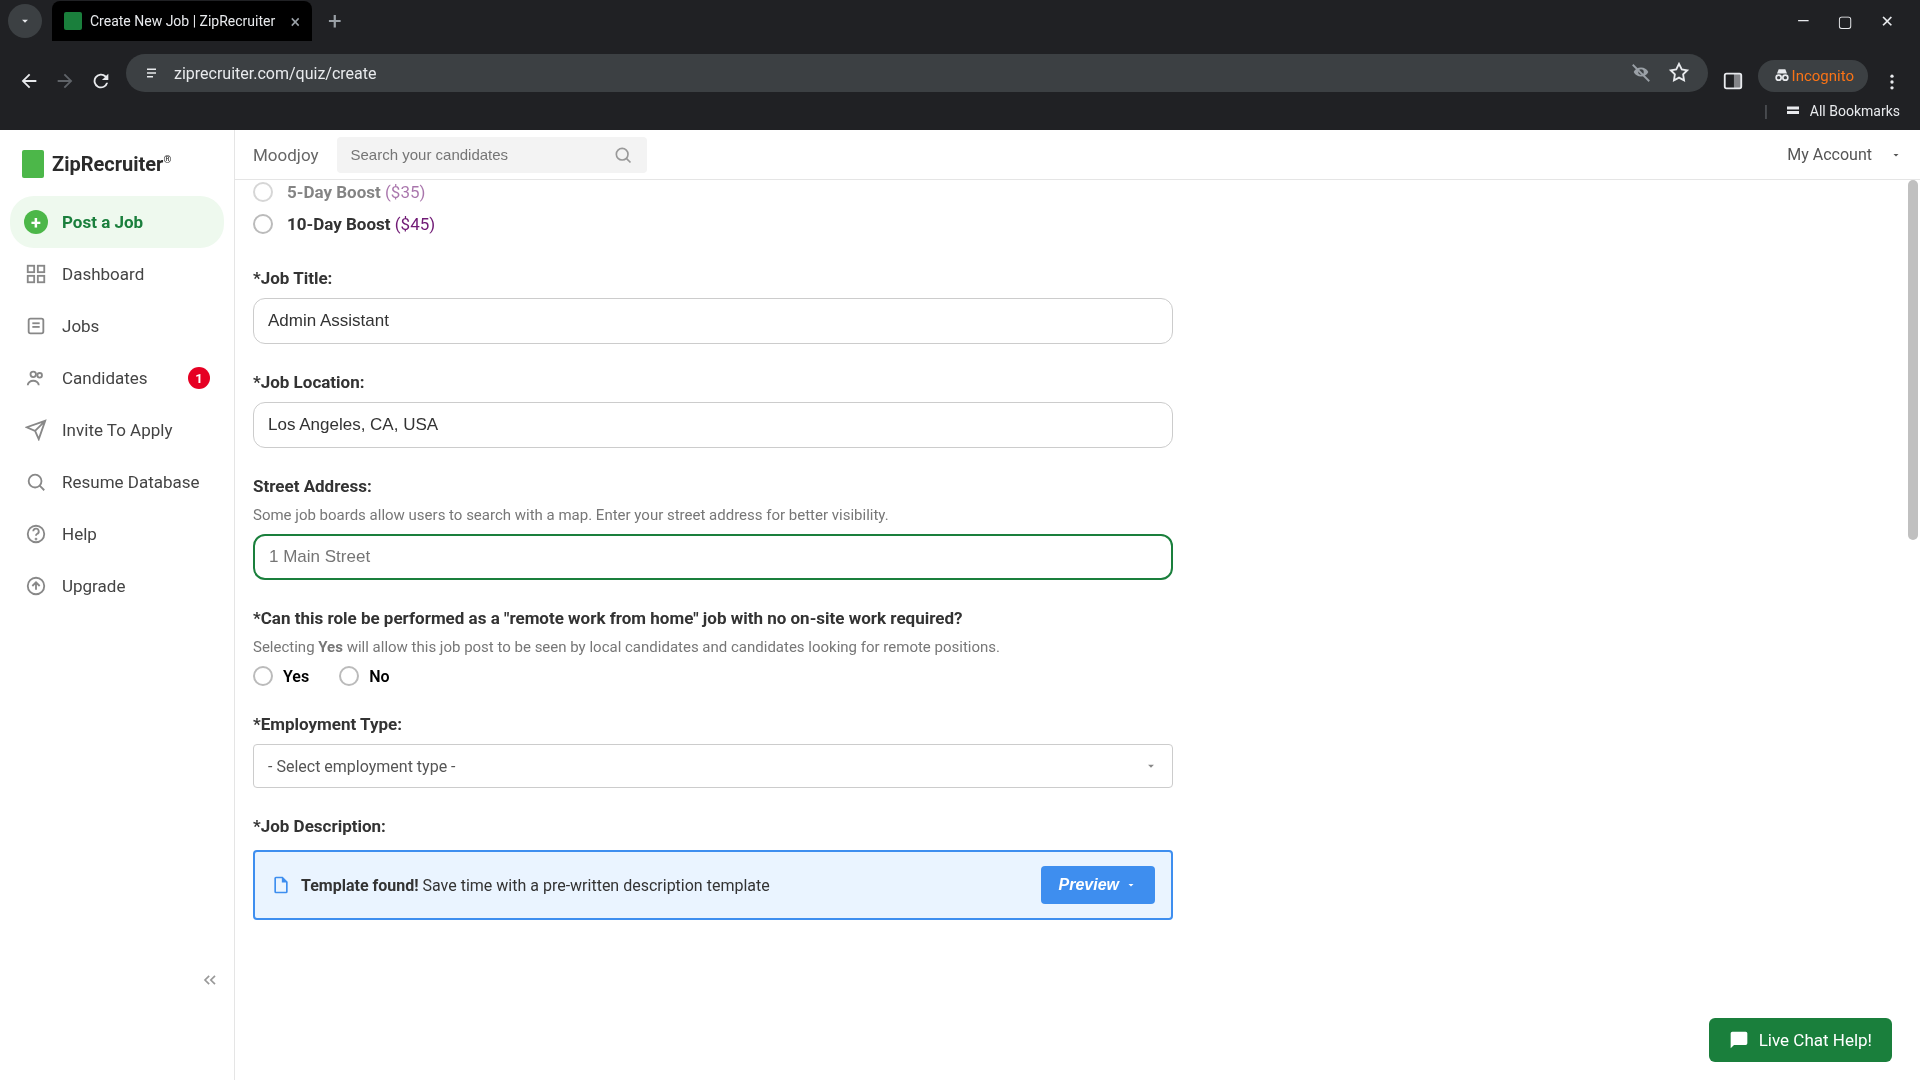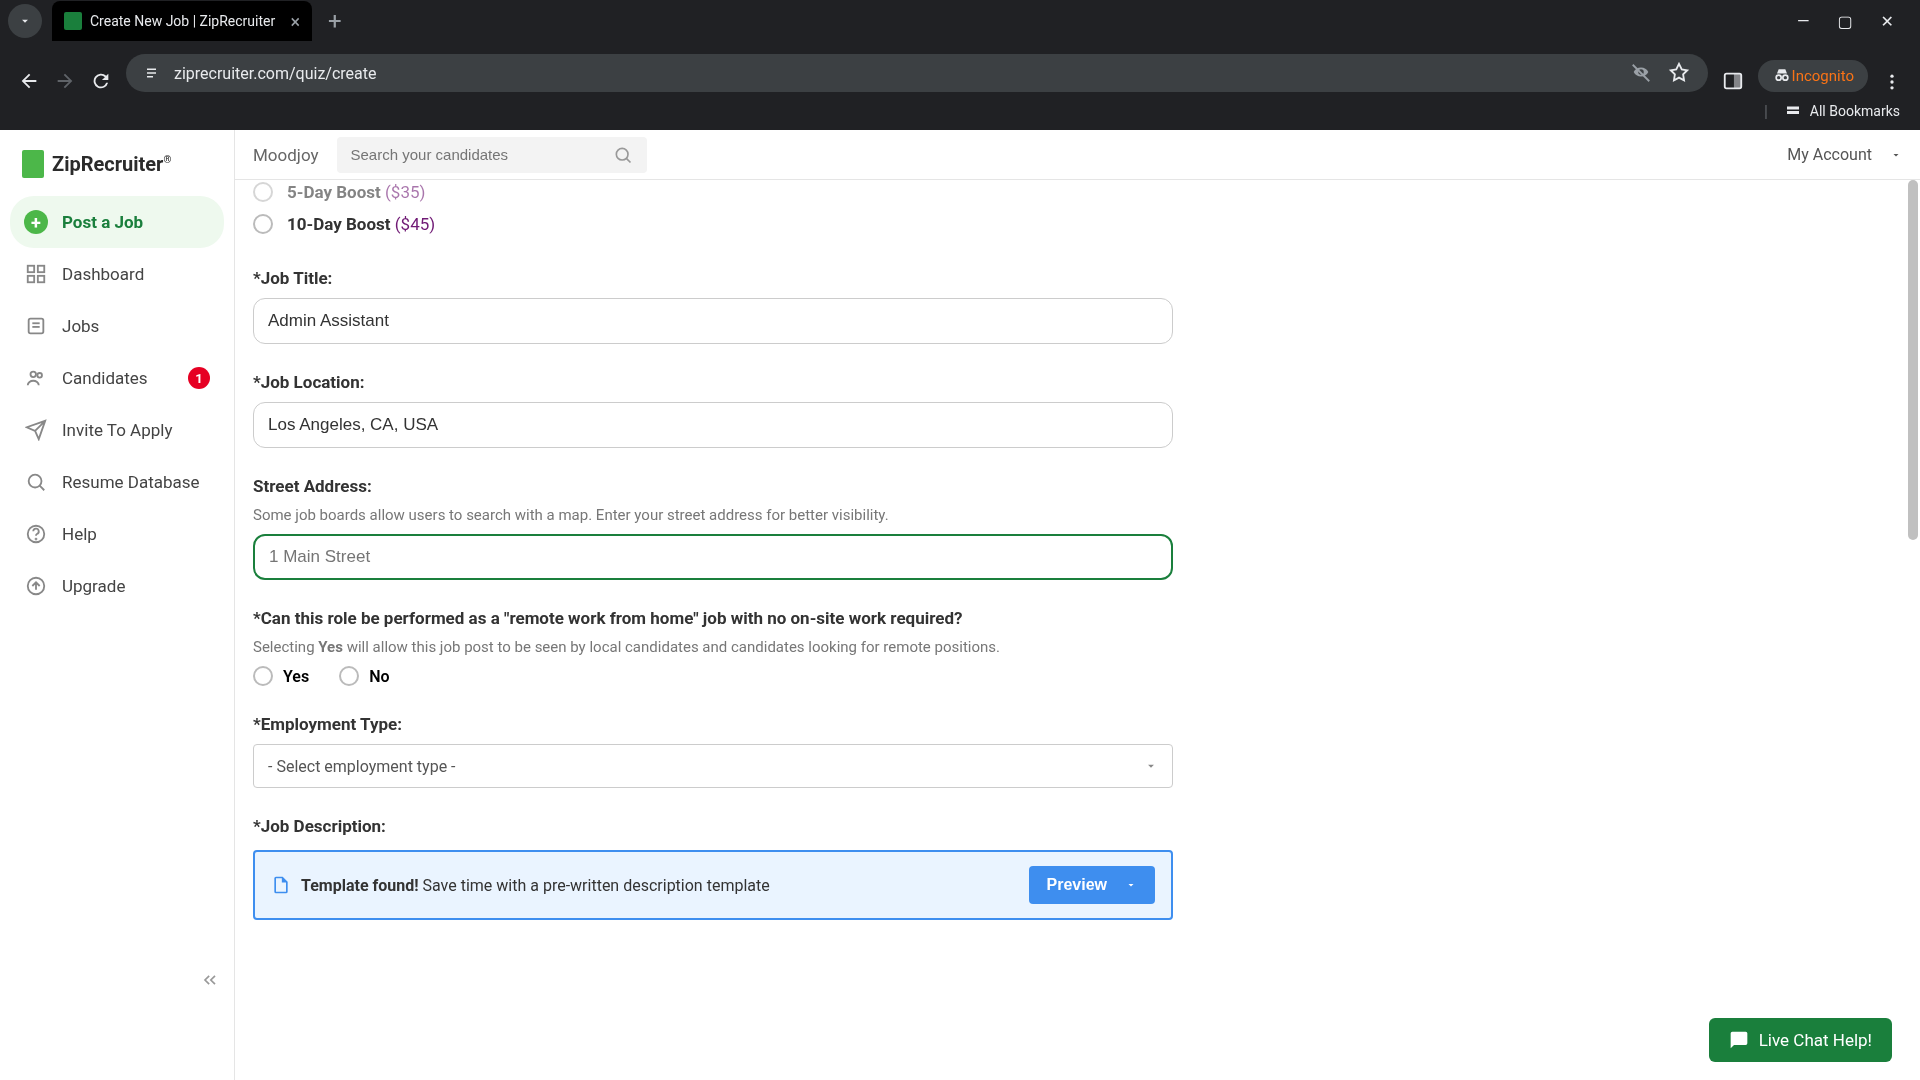--- a/index.html
+++ b/index.html
@@ -68,21 +68,21 @@
 .form-input.focused { border: 2px solid #1a7f3c; }
 .form-select { width: 100%; max-width: 920px; height: 44px; border: 1px solid #ccc; border-radius: 4px; padding: 0 14px; font-size: 16px; color: #555; display: flex; align-items: center; justify-content: space-between; cursor: pointer; }
 
 .radio-group { display: flex; gap: 30px; margin-top: 10px; }
 .radio-group .opt { display: flex; align-items: center; gap: 10px; }
 
 .template-banner { max-width: 920px; border: 2px solid #3e8eef; border-radius: 4px; background: #eaf4ff; padding: 14px 16px; display: flex; align-items: center; gap: 10px; margin-top: 14px; }
 .template-icon { color: #3e8eef; }
 .template-text { font-size: 16px; color: #333; }
 .template-text b { font-weight: 700; }
-.preview-btn { margin-left: auto; background: #3e8eef; color: #fff; border: none; border-radius: 4px; padding: 10px 18px; font-size: 16px; font-weight: 600; cursor: pointer; display: flex; align-items: center; gap: 18px; }
+.preview-btn { margin-left: auto; background: #3e8eef; color: #fff; border: none; border-radius: 4px; padding: 10px 18px; font-size: 16px; font-weight: 600; cursor: pointer; display: flex; align-items: center; gap: 6px; font-style: italic; }
 
 .live-chat { position: fixed; bottom: 18px; right: 28px; background: #1a7f3c; color: #fff; padding: 12px 20px; border-radius: 6px; font-size: 17px; display: flex; align-items: center; gap: 10px; cursor: pointer; }
 
 .scrollbar-track { position: absolute; right: 0; top: 50px; width: 14px; bottom: 0; }
 .scrollbar-thumb { position: absolute; right: 2px; width: 10px; background: #c0c0c0; border-radius: 5px; top: 0; height: 360px; }
 
 svg { display: block; }
 </style>
 </head>
 <body>

